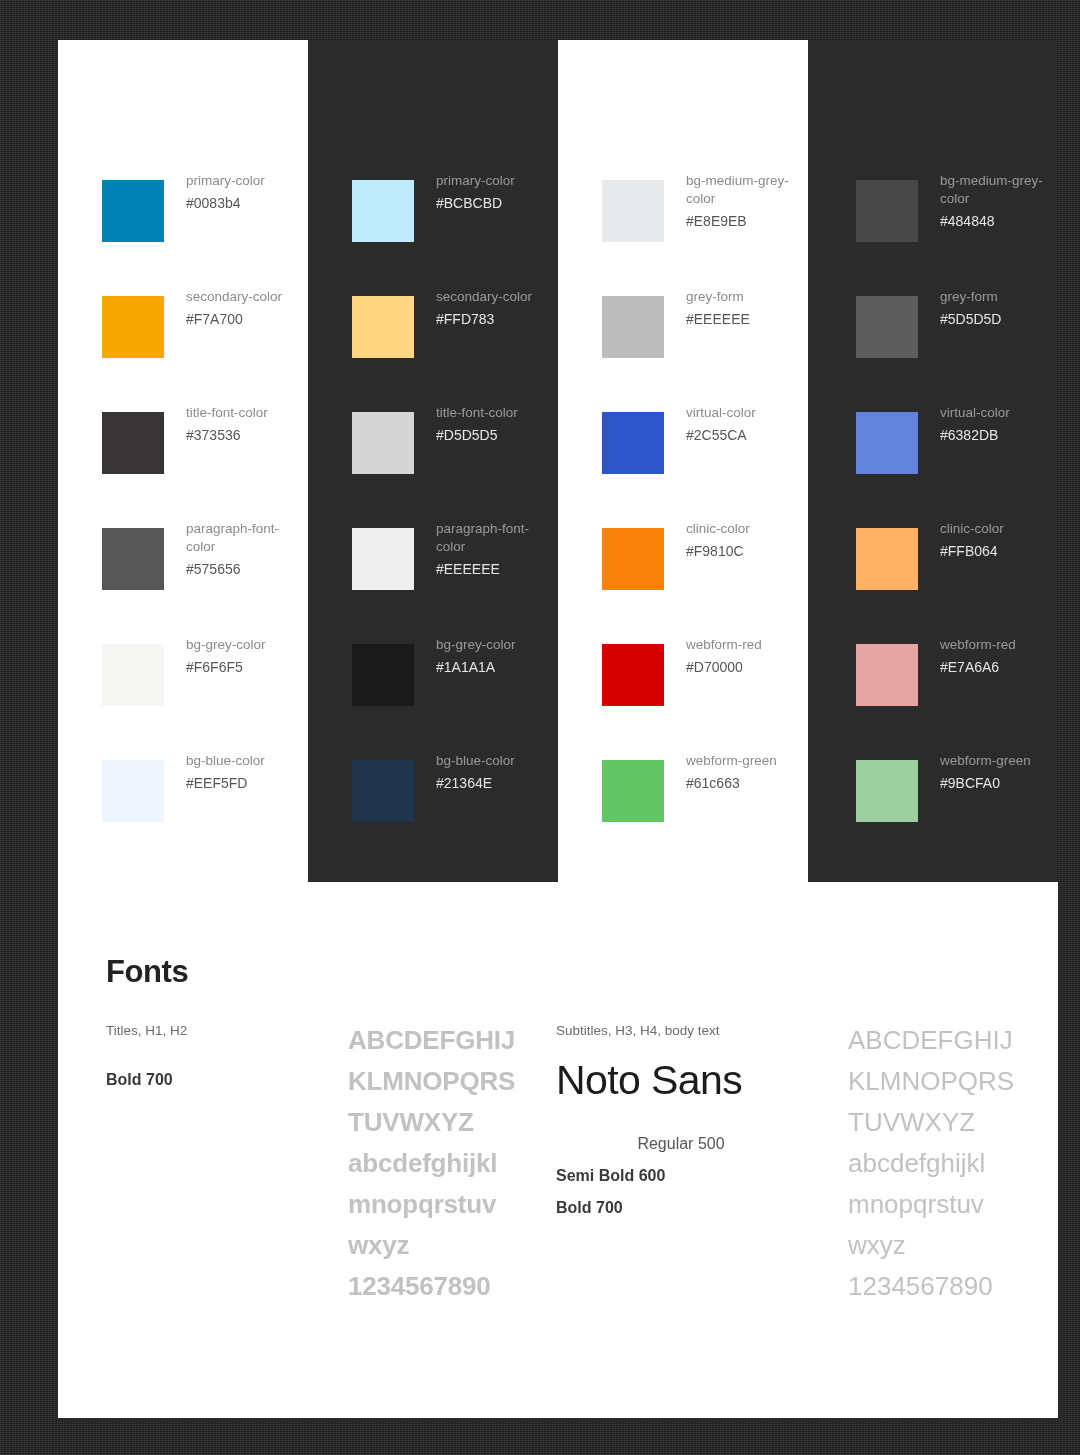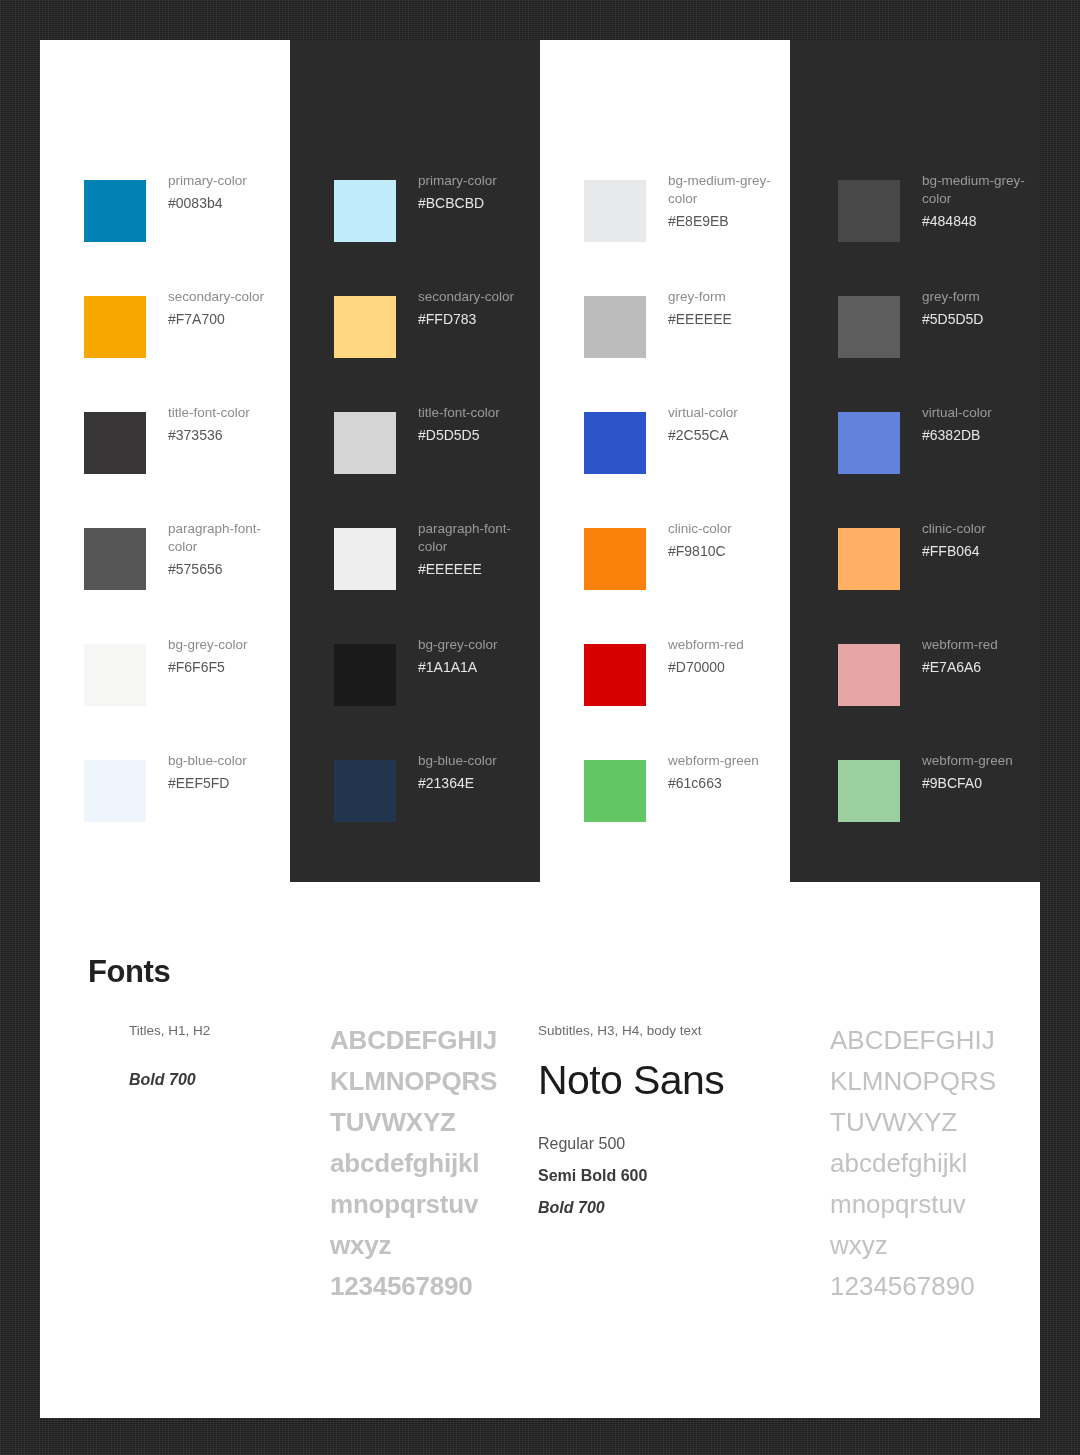--- a/index.html
+++ b/index.html
@@ -32,21 +32,21 @@
     inset: 0;
     background:
       repeating-linear-gradient(0deg, rgba(255,255,255,0.10) 0 1px, rgba(0,0,0,0) 1px 2px),
       repeating-linear-gradient(90deg, rgba(255,255,255,0.09) 0 1px, rgba(0,0,0,0) 1px 3px);
     mix-blend-mode: screen;
     opacity: .55;
   }
 
   #card {
     position: absolute;
-    left: 40px;
+    left: 58px;
     top: 40px;
     width: 1000px;
     height: 1378px;
     background: #ef4444;
     overflow: hidden;
     z-index: 2;
   }
 
   
   .colors-section {
@@ -130,21 +130,21 @@
     font-size: 31px;
     font-weight: 700;
     letter-spacing: -0.4px;
     color: #222222;
   }
 
   .font-block {
     position: absolute;
     top: 140px;
   }
-  .font-block.greycliff { left: 48px; width: 210px; margin-left: 41px; }
+  .font-block.greycliff { left: 48px; width: 210px; }
   .font-block.noto      { left: 498px; width: 250px; }
 
   .usage-label {
     font-size: 13.5px;
     color: #6c6c6c;
     line-height: 18px;
   }
   .font-name {
     margin-top: 16px;
     font-size: 41px;
@@ -155,23 +155,23 @@
   .font-name.bold { font-weight: 700; letter-spacing: -1.2px; }
   .font-name.light { font-weight: 400; }
 
   .weights { margin-top: 24px; }
   .weight-line {
     font-size: 16px;
     line-height: 32px;
     color: #4a4a4a;
   }
   .weight-line.w300 { font-weight: 300; color: #555; }
-  .weight-line.w500 { font-weight: 400; color: #555; }
+  .weight-line.w500 { font-weight: 400; color: #555; text-align: center; }
   .weight-line.w600 { font-weight: 700; color: #3a3a3a; }
-  .weight-line.w700 { font-weight: 700; color: #3a3a3a; font-style: italic; }
+  .weight-line.w700 { font-weight: 700; color: #3a3a3a; }
 
   .specimen {
     position: absolute;
     top: 138px;
     color: #c2c2c2;
   }
   .specimen.greycliff-spec { left: 290px; width: 210px; }
   .specimen.noto-spec      { left: 790px; width: 220px; }
 
   .spec-line {

